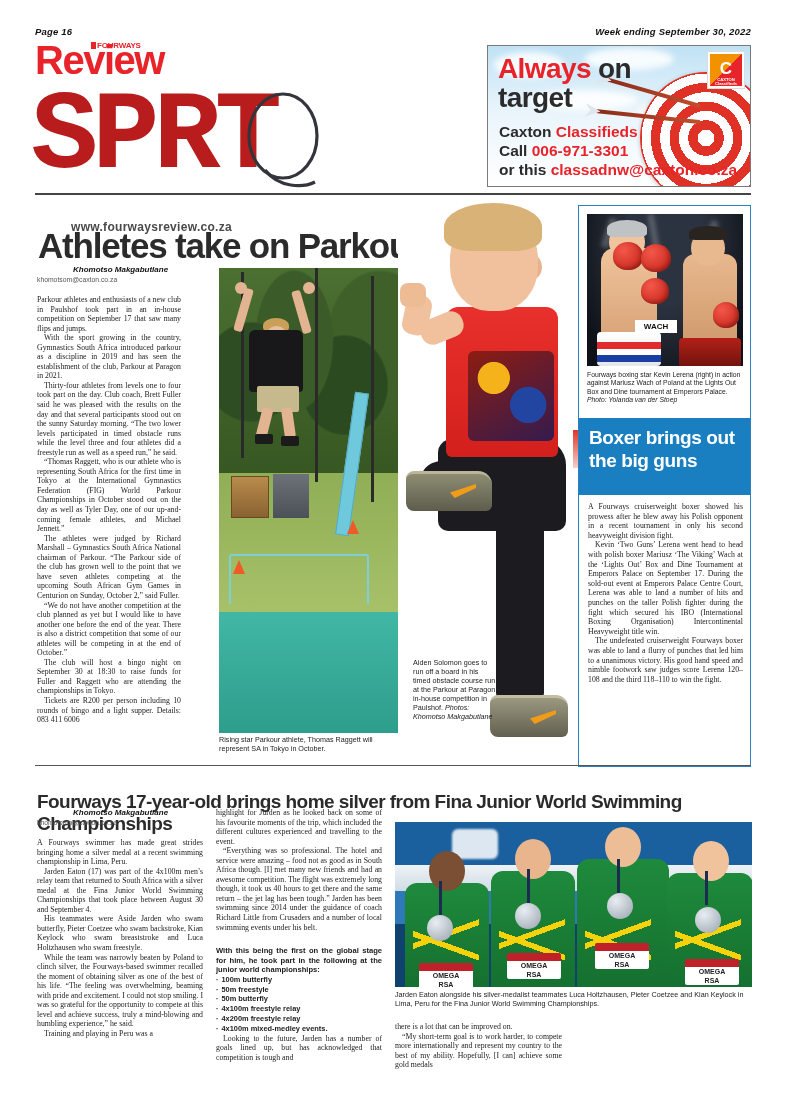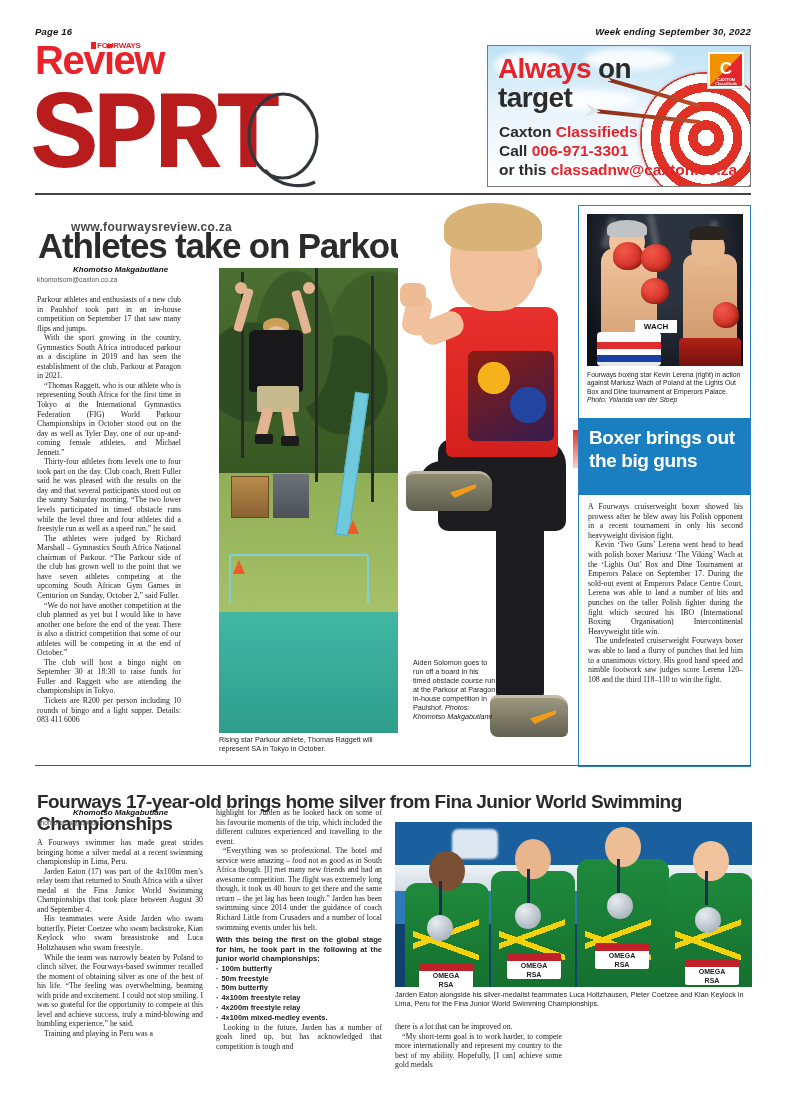--- a/index.html
+++ b/index.html
@@ -310,22 +310,22 @@
   <h1 class="headline-main">Athletes take on Parkour</h1>
 
   <div class="s1c1">
     <div class="byline">
       <span class="nm">Khomotso Makgabutlane</span>
       <span class="em">khomotsom@caxton.co.za</span>
     </div>
     <div class="bodytext">
       <p class="first">Parkour athletes and enthusiasts of a new club in Paulshof took part in an in-house competition on September 17 that saw many flips and jumps.</p>
       <p>With the sport growing in the country, Gymnastics South Africa introduced parkour as a discipline in 2019 and has seen the establishment of the club, Parkour at Paragon in 2021.</p>
+      <p>Thirty-four athletes from levels one to four took part on the day. Club coach, Brett Fuller said he was pleased with the results on the day and that several participants stood out on the sunny Saturday morning. “The two lower levels participated in timed obstacle runs while the level three and four athletes did a freestyle run as well as a speed run,” he said.</p>
       <p>“Thomas Raggett, who is our athlete who is representing South Africa for the first time in Tokyo at the International Gymnastics Federation (FIG) World Parkour Championships in October stood out on the day as well as Tyler Day, one of our up-and-coming female athletes, and Michael Jennett.”</p>
-      <p>Thirty-four athletes from levels one to four took part on the day. Club coach, Brett Fuller said he was pleased with the results on the day and that several participants stood out on the sunny Saturday morning. “The two lower levels participated in timed obstacle runs while the level three and four athletes did a freestyle run as well as a speed run,” he said.</p>
       <p>The athletes were judged by Richard Marshall – Gymnastics South Africa National chairman of Parkour. “The Parkour side of the club has grown well to the point that we have seven athletes competing at the upcoming South African Gym Games in Centurion on Sunday, October 2,” said Fuller.</p>
       <p>“We do not have another competition at the club planned as yet but I would like to have another one before the end of the year. There is also a district competition that some of our athletes will be competing in at the end of October.”</p>
       <p>The club will host a bingo night on September 30 at 18:30 to raise funds for Fuller and Raggett who are attending the championships in Tokyo.</p>
       <p>Tickets are R200 per person including 10 rounds of bingo and a light supper. Details: 083 411 6006</p>
     </div>
   </div>
 
   <div class="ph-jump">
     <div class="jp-trees"></div>
     <div class="jp-lawn"></div>
@@ -436,21 +436,21 @@
       <p>His teammates were Aside Jarden who swam butterfly, Pieter Coetzee who swam backstroke, Kian Keylock who swam breaststroke and Luca Holtzhausen who swam freestyle.</p>
       <p>While the team was narrowly beaten by Poland to clinch silver, the Fourways-based swimmer recalled the moment of obtaining silver as one of the best of his life. “The feeling was overwhelming, beaming with pride and excitement. I could not stop smiling. I was so grateful for the opportunity to compete at this level and achieve success, truly a mind-blowing and humbling experience,” he said.</p>
       <p>Training and playing in Peru was a</p>
     </div>
   </div>
 
   <div class="s2c2">
     <div class="bodytext">
       <p class="first">highlight for Jurden as he looked back on some of his favourite moments of the trip, which included the different cultures experienced and travelling to the event.</p>
       <p>“Everything was so professional. The hotel and service were amazing – food not as good as in South Africa though. [I] met many new friends and had an awesome competition. The flight was extremely long though, it took us 40 hours to get there and the same return – the jet lag has been tough.” Jarden has been swimming since 2014 under the guidance of coach Richard Little from Crusaders and a number of local swimming events under his belt.</p>
-      <p style="text-indent:0;margin-top:3px;"><b>With this being the first on the global stage for him, he took part in the following at the junior world championships:</b></p>
+      <p style="text-indent:0;margin-top:14px;"><b>With this being the first on the global stage for him, he took part in the following at the junior world championships:</b></p>
       <ul class="s2list">
         <li>100m butterfly</li>
         <li>50m freestyle</li>
         <li>50m butterfly</li>
         <li>4x100m freestyle relay</li>
         <li>4x200m freestyle relay</li>
         <li>4x100m mixed-medley events.</li>
       </ul>
       <p>Looking to the future, Jarden has a number of goals lined up, but has acknowledged that competition is tough and</p>
     </div>

